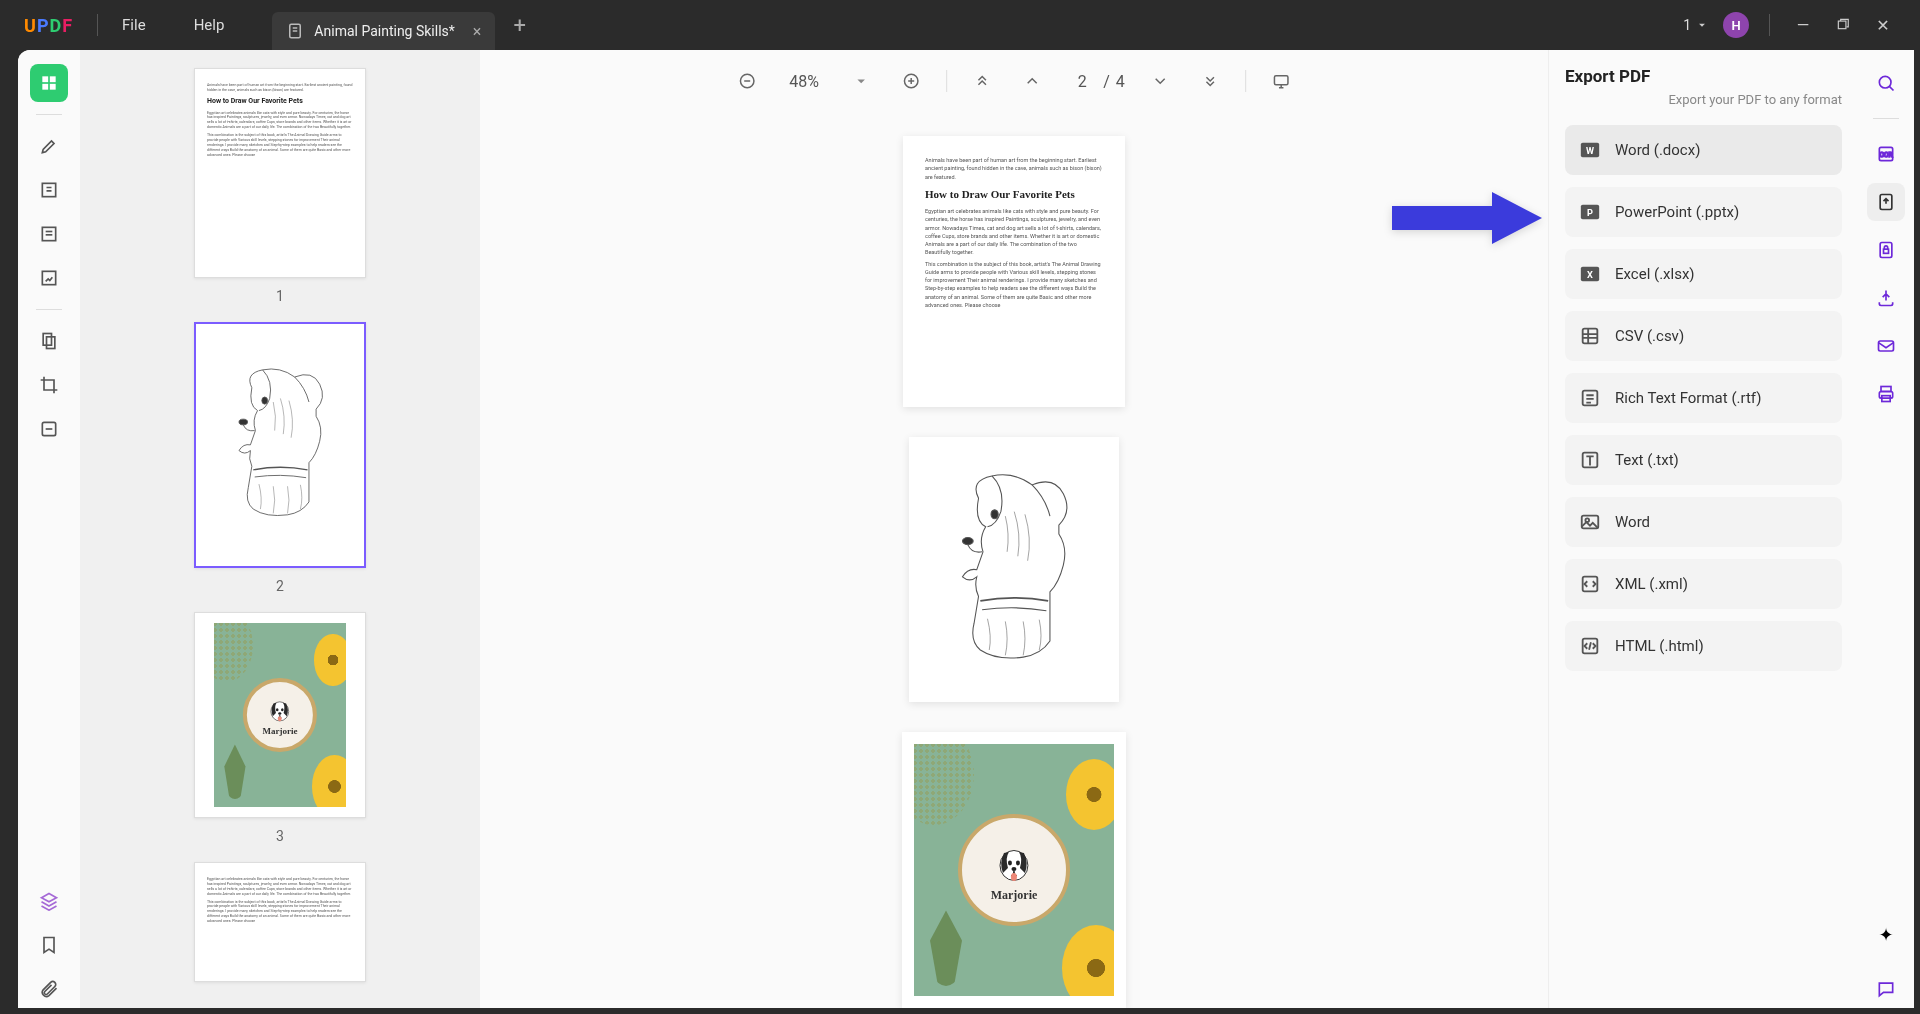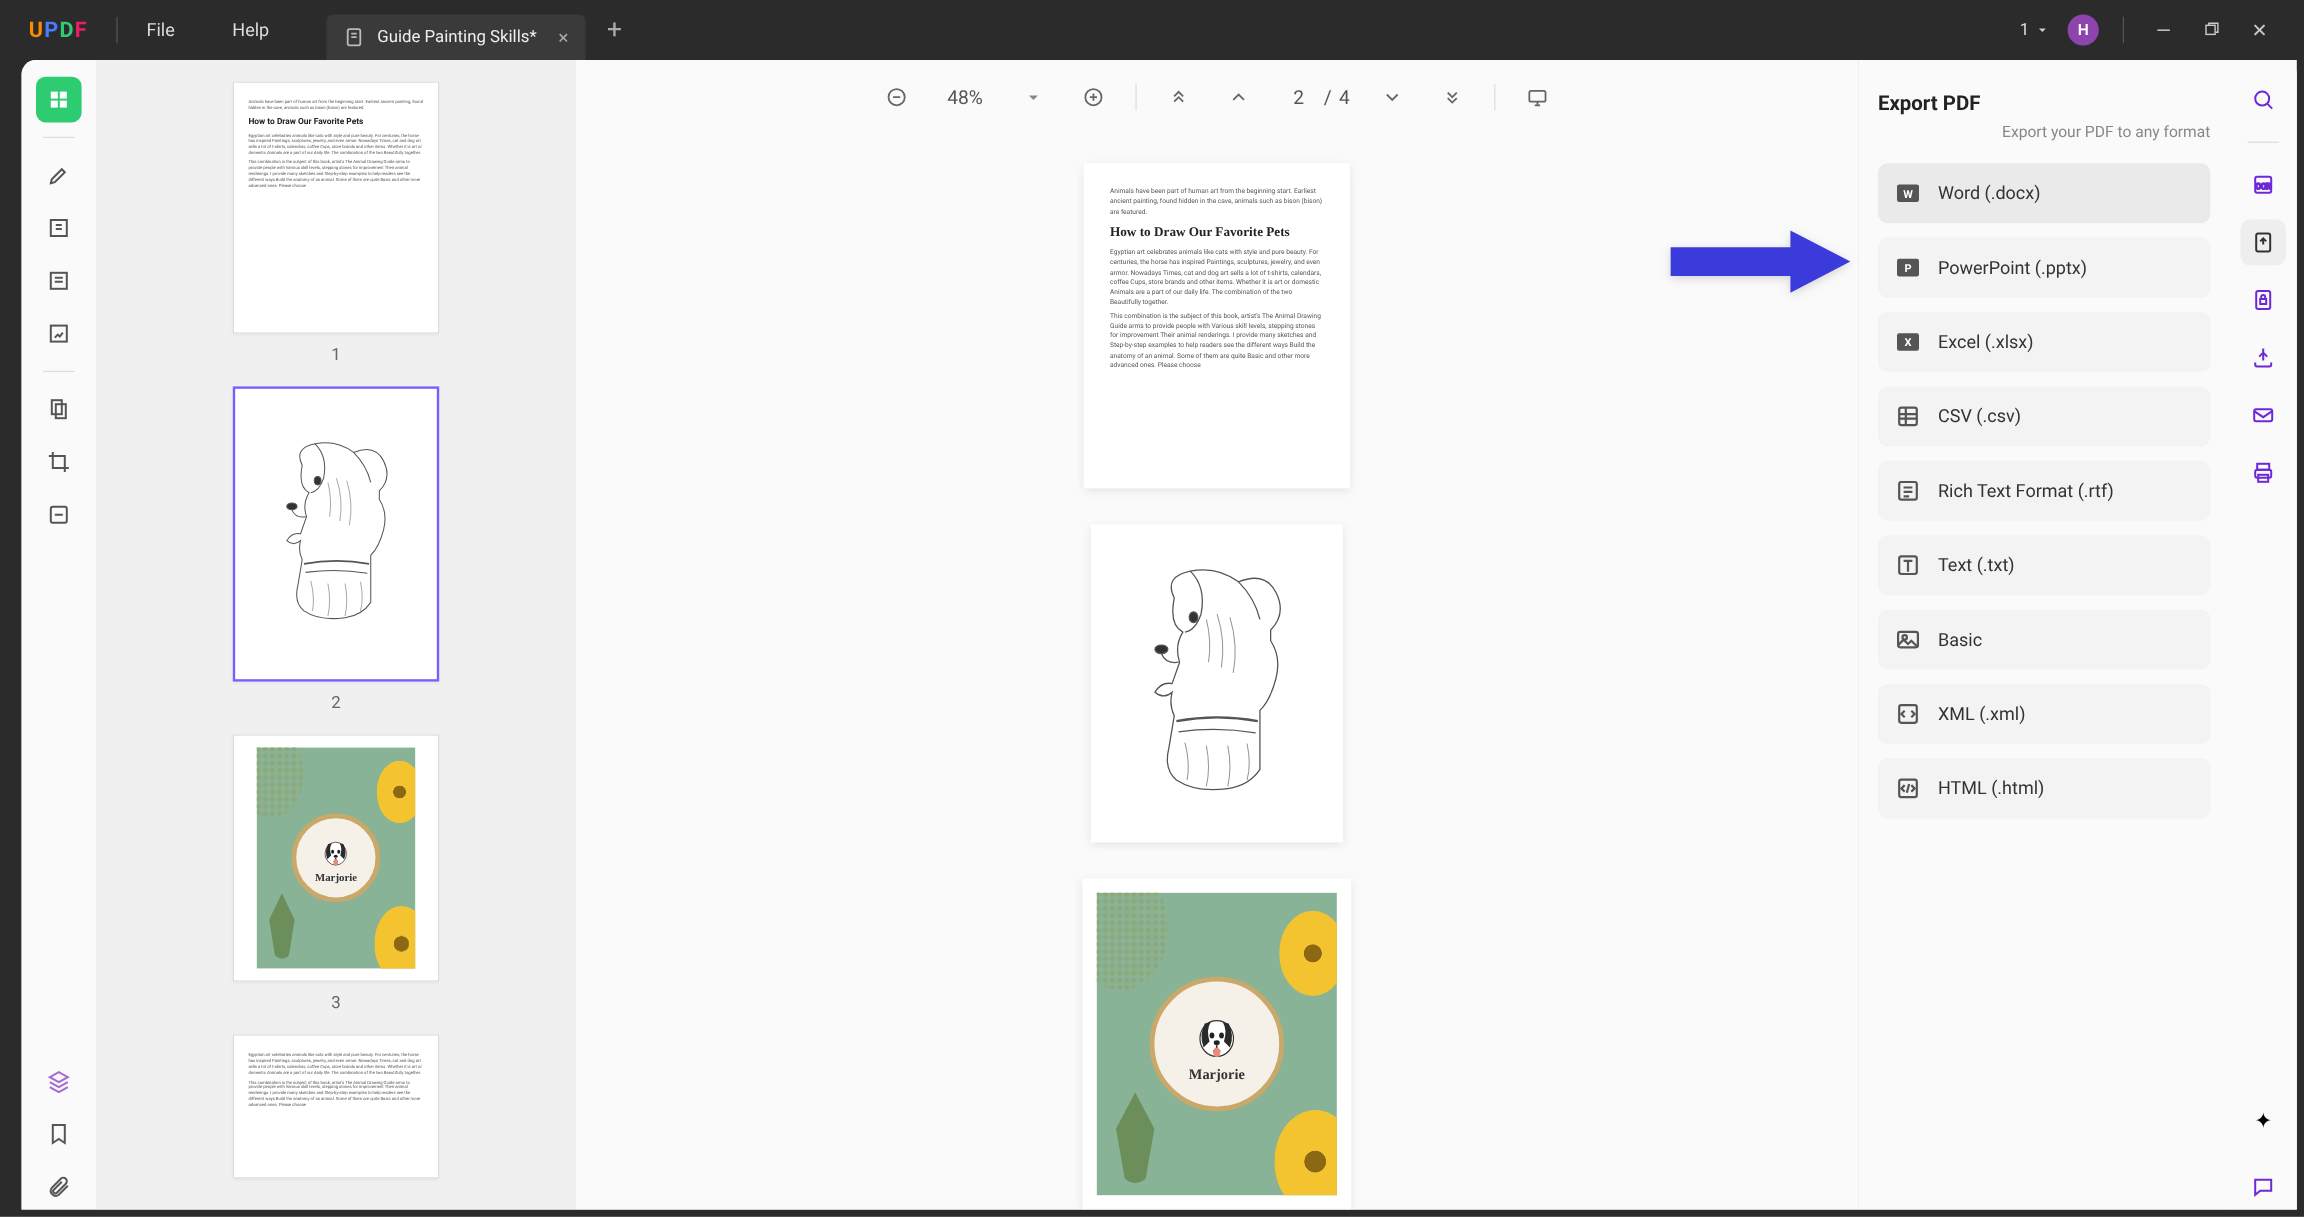--- a/index.html
+++ b/index.html
@@ -77,21 +77,21 @@
 .flower.y1 { width:34%; height:34%; bottom:-6%; right:-8%; background: radial-gradient(circle, #8b6914 16%, transparent 17%), #f4c430; }
 .flower.y2 { width:28%; height:28%; top:6%; right:-4%; background: radial-gradient(circle, #8b6914 16%, transparent 17%), #f4c430; }
 .flower.g1 { width:40%; height:40%; top:-8%; left:-10%; background: radial-gradient(circle, #8fa876 2px, transparent 2px); background-size: 6px 6px; border-radius:50%; }
 .flower.g2 { width:20%; height:30%; bottom:4%; left:6%; background:#6b8e5a; clip-path: polygon(50% 0, 90% 40%, 70% 100%, 30% 100%, 10% 40%); }
 
 
 .big-arrow { position:absolute; top: 140px; right: 6px; z-index: 5; }
 .big-arrow svg { filter: drop-shadow(0 2px 4px rgba(0,0,0,.15)); }
 
 
-.export-panel { width: 310px; background: #fafafa; border-left: 1px solid #eee; padding: 27px 16px; }
+.export-panel { width: 310px; background: #fafafa; border-left: 1px solid #eee; padding: 16px 16px; }
 .export-title { font-size: 17px; font-weight: 700; color: #222; }
 .export-sub { font-size: 13px; color: #888; margin-top: 6px; margin-bottom: 18px; text-align: right; }
 .export-item { display:flex; align-items:center; gap: 14px; background: #f3f3f3; border-radius: 8px; padding: 14px 14px; margin-bottom: 12px; cursor:pointer; font-size: 15px; color:#333; }
 .export-item.highlight { background: #eaeaea; }
 .export-item .eicon { width: 22px; height: 22px; display:flex; align-items:center; justify-content:center; }
 .export-item .eicon svg { width:22px; height:22px; }
 
 
 .right-rail { width: 56px; background:#fafafa; display:flex; flex-direction:column; align-items:center; padding-top: 14px; gap: 10px; }
 .right-rail .rail-btn { color:#6d28d9; }
@@ -111,21 +111,21 @@
   <div class="menu-item">File</div>
   <div class="menu-item">Help</div>
   <div class="tab">
     <span class="tab-icon">
       <svg viewBox="0 0 24 24" fill="none" stroke="#bbb" stroke-width="2">
           <rect x="5" y="3" width="14" height="18" rx="2"></rect>
           <line x1="9" y1="8" x2="15" y2="8"></line>
           <line x1="9" y1="12" x2="15" y2="12"></line>
         </svg>
     </span>
-    <span class="tab-title">Guide Painting Skills*</span>
+    <span class="tab-title">Animal Painting Skills*</span>
     <span class="tab-close">×</span>
   </div>
   <span class="tab-add">+</span>
 
   <div class="title-right">
     <div class="notif">
       <span>1</span>
       <svg width="14" height="14" viewBox="0 0 24 24" fill="#ccc">
           <path d="M7 10l5 5 5-5z"></path>
         </svg>
@@ -448,21 +448,21 @@
       <span>Text (.txt)</span>
     </div>
     <div class="export-item">
       <span class="eicon">
           <svg viewBox="0 0 24 24" fill="none" stroke="#555" stroke-width="2">
             <rect x="3" y="5" width="18" height="14" rx="2"></rect>
             <circle cx="9" cy="10" r="2"></circle>
             <path d="M3 17l5-5 4 4 3-3 6 6"></path>
           </svg>
         </span>
-      <span>Basic</span>
+      <span>Word</span>
     </div>
     <div class="export-item">
       <span class="eicon">
           <svg viewBox="0 0 24 24" fill="none" stroke="#555" stroke-width="2">
             <rect x="4" y="4" width="16" height="16" rx="2"></rect>
             <path d="M9 9l-3 3 3 3M15 9l3 3-3 3"></path>
           </svg>
         </span>
       <span>XML (.xml)</span>
     </div>

